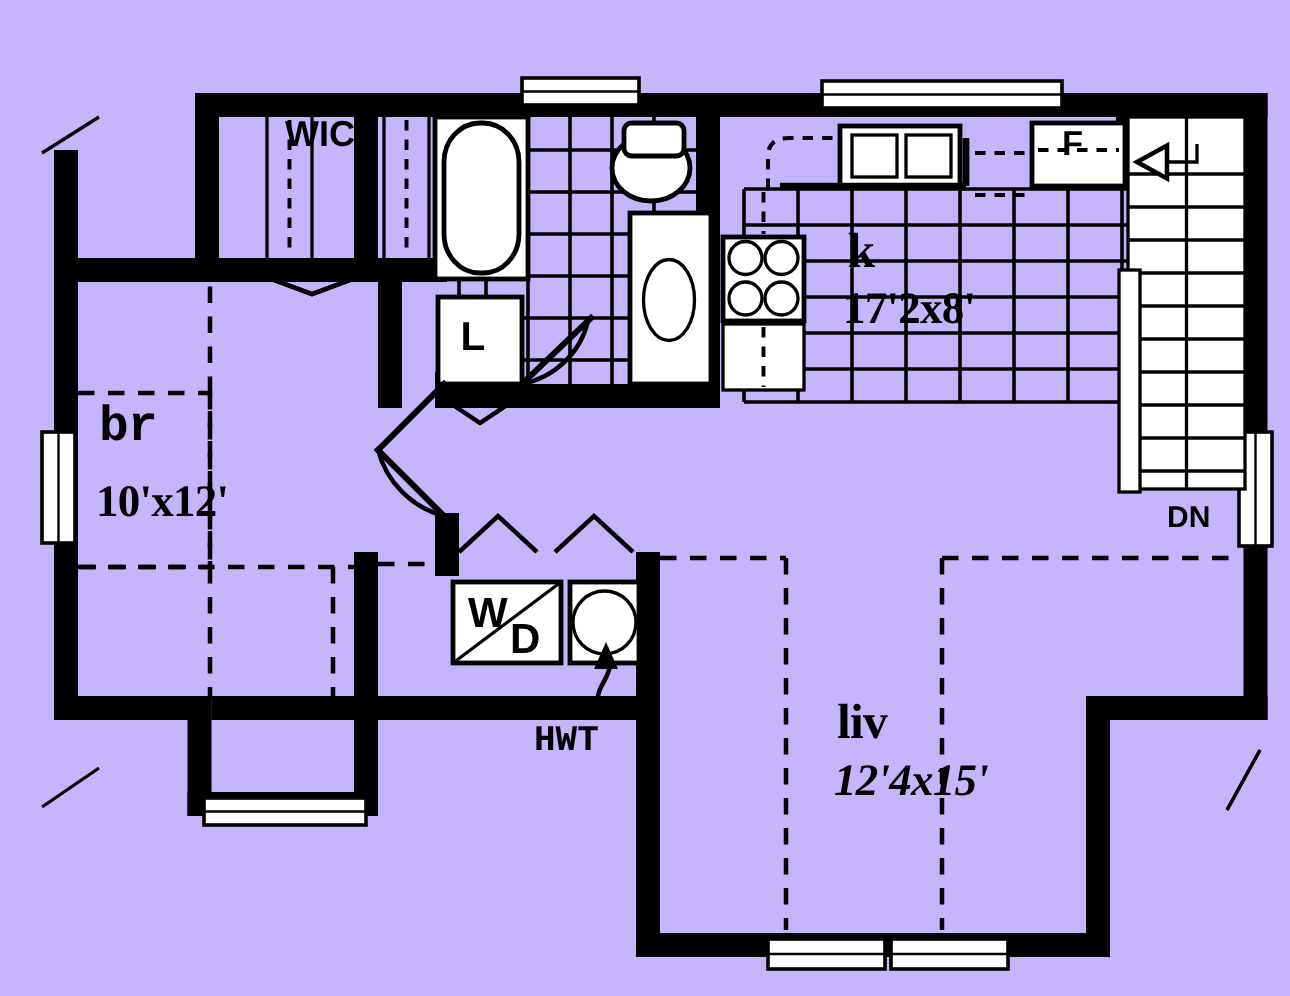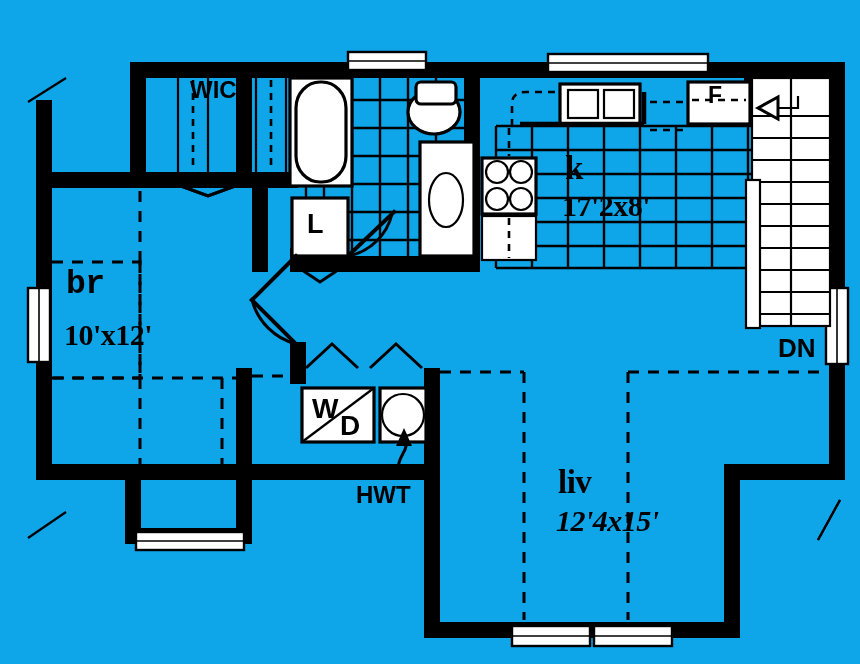--- a/index.html
+++ b/index.html
@@ -7,21 +7,21 @@
     padding: 0;
     background: #ffffff;
   }
   body {
     font-family: "Liberation Sans", sans-serif;
   }
   #plan-root {
     position: relative;
     width: 860px;
     height: 664px;
-    background: #0ea5e9;
+    background: #c4b5fd;
     overflow: hidden;
   }
   #plan-svg {
     position: absolute;
     left: 0;
     top: 0;
     width: 860px;
     height: 664px;
     display: block;
   }
@@ -48,21 +48,21 @@
     letter-spacing: -0.5px;
   }
   .lbl-room-name { font-size: 33px; }
   .lbl-room-dim  { font-size: 30px; }
   .lbl-sans {
     font-family: "Liberation Sans", sans-serif;
     font-weight: bold;
     letter-spacing: 0px;
   }
   .lbl-wic  { font-size: 24px; }
-  .lbl-dn   { font-size: 26px; }
+  .lbl-dn   { font-size: 20px; }
   .lbl-hwt  { font-size: 24px; }
   .lbl-l    { font-size: 27px; }
   .lbl-f    { font-size: 23px; }
   .lbl-wd   { font-size: 28px; }
 </style>
 </head>
 <body>
 
 <div id="plan-root">
 
@@ -319,17 +319,17 @@
 
   <div class="lbl lbl-room-name" style="left:66px; top:268px;font-family:Liberation Mono, monospace;">br</div>
   <div class="lbl lbl-room-dim" style="left:64px; top:320px;">10'x12'</div>
 
   <div class="lbl lbl-room-name" style="left:558px; top:466px;">liv</div>
   <div class="lbl lbl-room-dim" style="left:556px; top:506px;font-style:italic;">12'4x15'</div>
 
   <div class="lbl lbl-sans lbl-wd" style="left:312px; top:395px;">W</div>
   <div class="lbl lbl-sans lbl-wd" style="left:340px; top:412px;">D</div>
 
-  <div class="lbl lbl-sans lbl-hwt" style="left:356px; top:483px;">HWT</div>
+  <div class="lbl lbl-sans lbl-hwt" style="left:356px; top:483px;font-family:Liberation Mono, monospace;">HWT</div>
 
   <div class="lbl lbl-sans lbl-dn" style="left:778px; top:335px;">DN</div>
 
 </div>
 
 </body></html>

